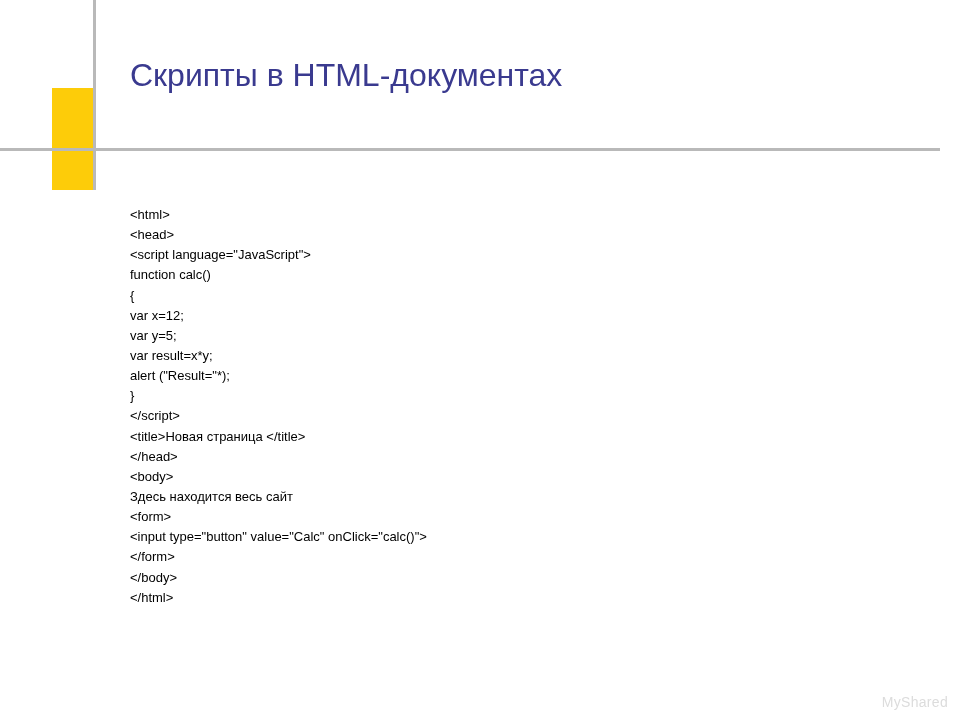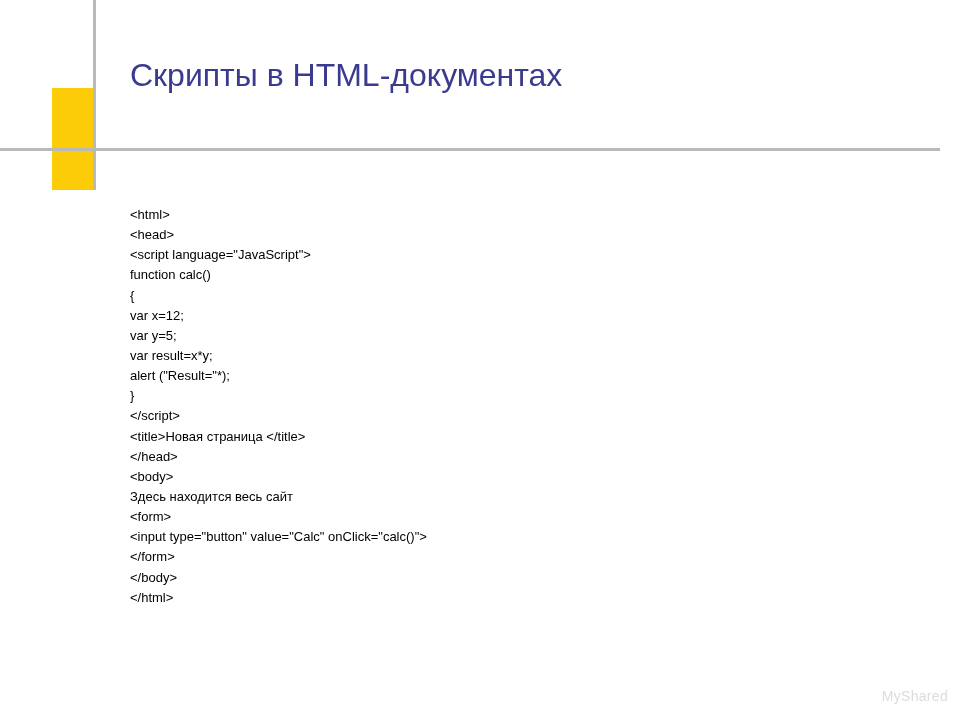--- a/index.html
+++ b/index.html
@@ -40,21 +40,21 @@
     top: 205px;
     font-size: 13px;
     line-height: 1.55;
     color: #000;
     white-space: pre;
     font-family: Verdana, Geneva, sans-serif;
   }
   .watermark {
     position: absolute;
     right: 12px;
-    bottom: 16px;
+    bottom: 10px;
     font-size: 14px;
     color: #dcdcdc;
     font-family: Arial, sans-serif;
     letter-spacing: 0.3px;
   }
 </style>
 </head>
 <body>
 
 <div class="slide">

